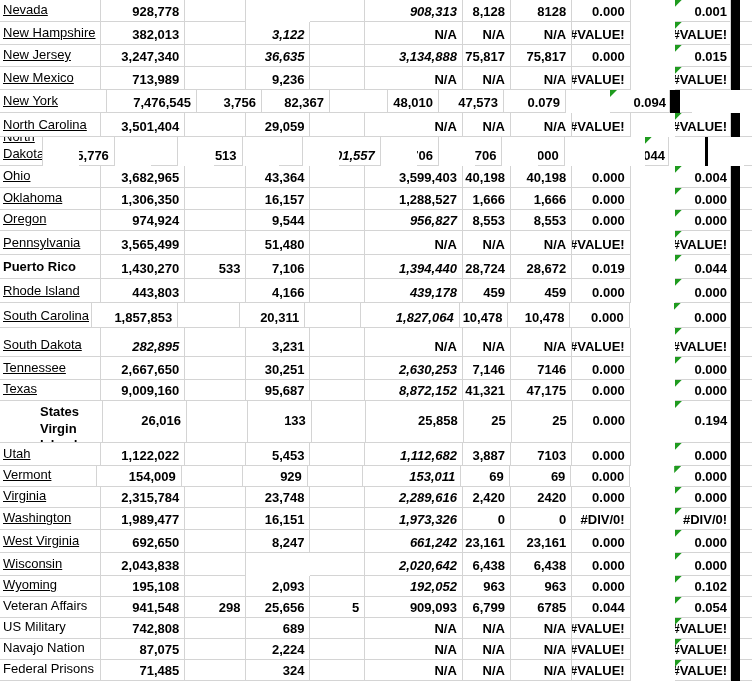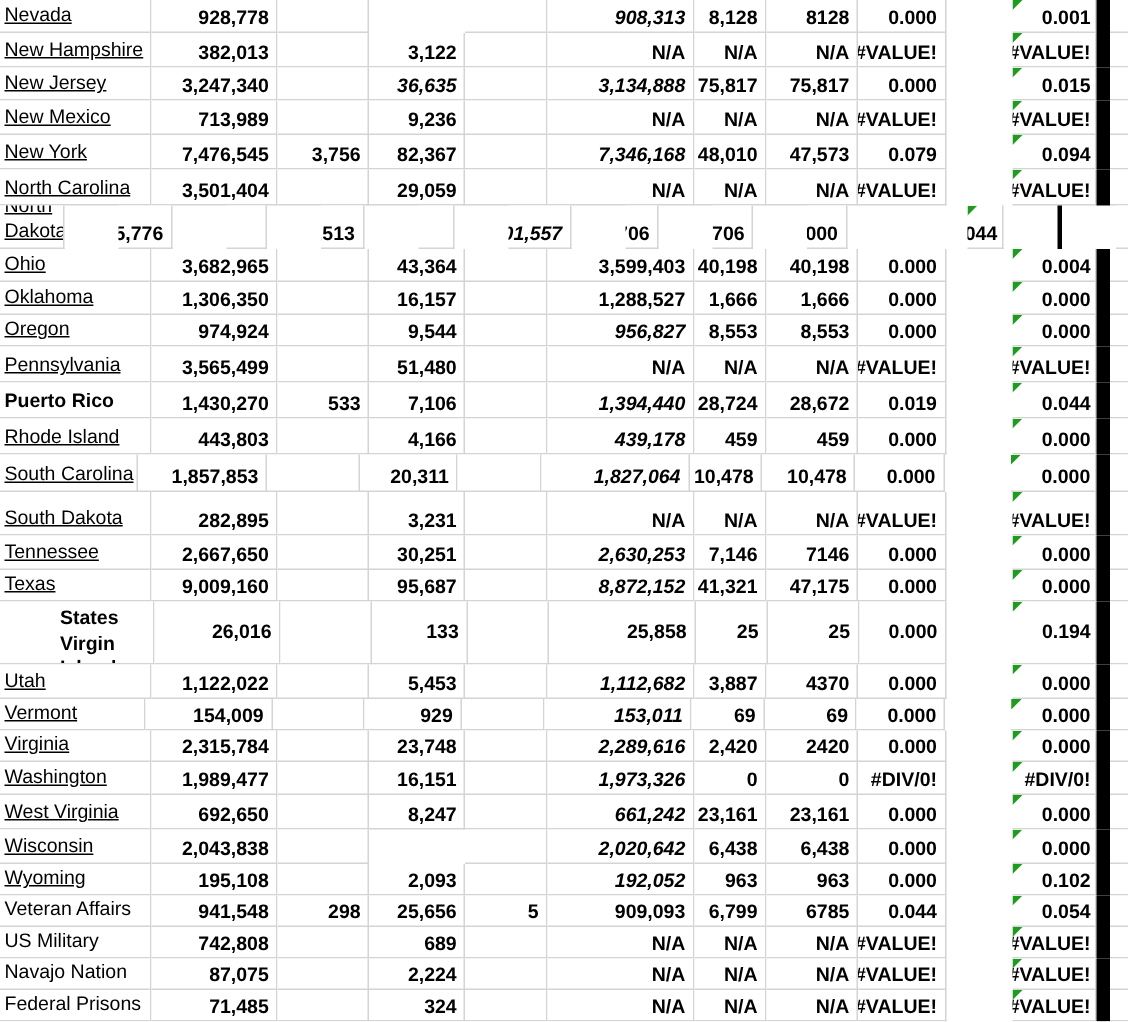--- a/index.html
+++ b/index.html
@@ -63,21 +63,21 @@
       <div class="cell c-g" style="width: 65px;">8128</div>
       <div class="cell c-h" style="width: 62px;">0.000</div>
       <div class="cell c-i" style="width: 60px;">0.001<div class="tri"></div></div>
       <div class="cell bar"></div>
       <div class="cell tail"></div>
     </div>
     <div class="row" style="height: 23px;">
       <div class="cell c-state s-underline" style="width: 107px;">New Hampshire</div>
       <div class="cell c-b" style="width: 90px;">382,013</div>
       <div class="cell c-c" style="width: 65px;"></div>
-      <div class="cell c-d" style="width: 68px;">3,122</div>
+      <div class="cell c-d" style="width: 68px; font-style: italic;">3,122</div>
       <div class="cell c-d2" style="width: 58px;"></div>
       <div class="cell c-e" style="width: 104px;">N/A</div>
       <div class="cell c-f" style="width: 51px;">N/A</div>
       <div class="cell c-g" style="width: 65px;">N/A</div>
       <div class="cell c-h" style="width: 62px;">#VALUE!</div>
       <div class="cell c-i" style="width: 60px;">#VALUE!<div class="tri"></div></div>
       <div class="cell bar"></div>
       <div class="cell tail"></div>
     </div>
     <div class="row" style="height: 22px;">
@@ -107,21 +107,20 @@
       <div class="cell c-i" style="width: 60px;">#VALUE!<div class="tri"></div></div>
       <div class="cell bar"></div>
       <div class="cell tail"></div>
     </div>
     <div class="row" style="height: 23px;">
       <div class="cell c-state s-underline" style="width: 107px;">New York</div>
       <div class="cell c-b" style="width: 90px;">7,476,545</div>
       <div class="cell c-c" style="width: 65px;">3,756</div>
       <div class="cell c-d" style="width: 68px;">82,367</div>
       <div class="cell c-d2" style="width: 58px;"></div>
-      <div class="cell c-e it" style="width: 104px;">7,346,168</div>
       <div class="cell c-f" style="width: 51px;">48,010</div>
       <div class="cell c-g" style="width: 65px;">47,573</div>
       <div class="cell c-h" style="width: 62px;">0.079</div>
       <div class="cell c-i" style="width: 60px;">0.094<div class="tri"></div></div>
       <div class="cell bar"></div>
       <div class="cell tail"></div>
     </div>
     <div class="row" style="height: 24px;">
       <div class="cell c-state s-underline" style="width: 107px;">North Carolina</div>
       <div class="cell c-b" style="width: 90px;">3,501,404</div>
@@ -243,21 +242,21 @@
       <div class="cell c-e it" style="width: 104px;">1,827,064</div>
       <div class="cell c-f" style="width: 51px;">10,478</div>
       <div class="cell c-g" style="width: 65px;">10,478</div>
       <div class="cell c-h" style="width: 62px;">0.000</div>
       <div class="cell c-i" style="width: 60px;">0.000<div class="tri"></div></div>
       <div class="cell bar"></div>
       <div class="cell tail"></div>
     </div>
     <div class="row" style="height: 29px;">
       <div class="cell c-state s-underline" style="width: 107px;">South Dakota</div>
-      <div class="cell c-b" style="width: 90px;">282,895</div>
+      <div class="cell c-b" style="width: 90px; font-style: italic;">282,895</div>
       <div class="cell c-c" style="width: 65px;"></div>
       <div class="cell c-d" style="width: 68px;">3,231</div>
       <div class="cell c-d2" style="width: 58px;"></div>
       <div class="cell c-e" style="width: 104px;">N/A</div>
       <div class="cell c-f" style="width: 51px;">N/A</div>
       <div class="cell c-g" style="width: 65px;">N/A</div>
       <div class="cell c-h" style="width: 62px;">#VALUE!</div>
       <div class="cell c-i" style="width: 60px;">#VALUE!<div class="tri"></div></div>
       <div class="cell bar"></div>
       <div class="cell tail"></div>
@@ -305,21 +304,21 @@
       <div class="cell tail"></div>
     </div>
     <div class="row" style="height: 23px;">
       <div class="cell c-state s-underline" style="width: 107px;">Utah</div>
       <div class="cell c-b" style="width: 90px;">1,122,022</div>
       <div class="cell c-c" style="width: 65px;"></div>
       <div class="cell c-d" style="width: 68px;">5,453</div>
       <div class="cell c-d2" style="width: 58px;"></div>
       <div class="cell c-e it" style="width: 104px;">1,112,682</div>
       <div class="cell c-f" style="width: 51px;">3,887</div>
-      <div class="cell c-g" style="width: 65px;">4370</div>
+      <div class="cell c-g" style="width: 65px;">7103</div>
       <div class="cell c-h" style="width: 62px;">0.000</div>
       <div class="cell c-i" style="width: 60px;">0.000<div class="tri"></div></div>
       <div class="cell bar"></div>
       <div class="cell tail"></div>
     </div>
     <div class="row" style="height: 21px;">
       <div class="cell c-state s-underline" style="width: 102px;">Vermont</div>
       <div class="cell c-b" style="width: 90px;">154,009</div>
       <div class="cell c-c" style="width: 65px;"></div>
       <div class="cell c-d" style="width: 68px;">929</div>

